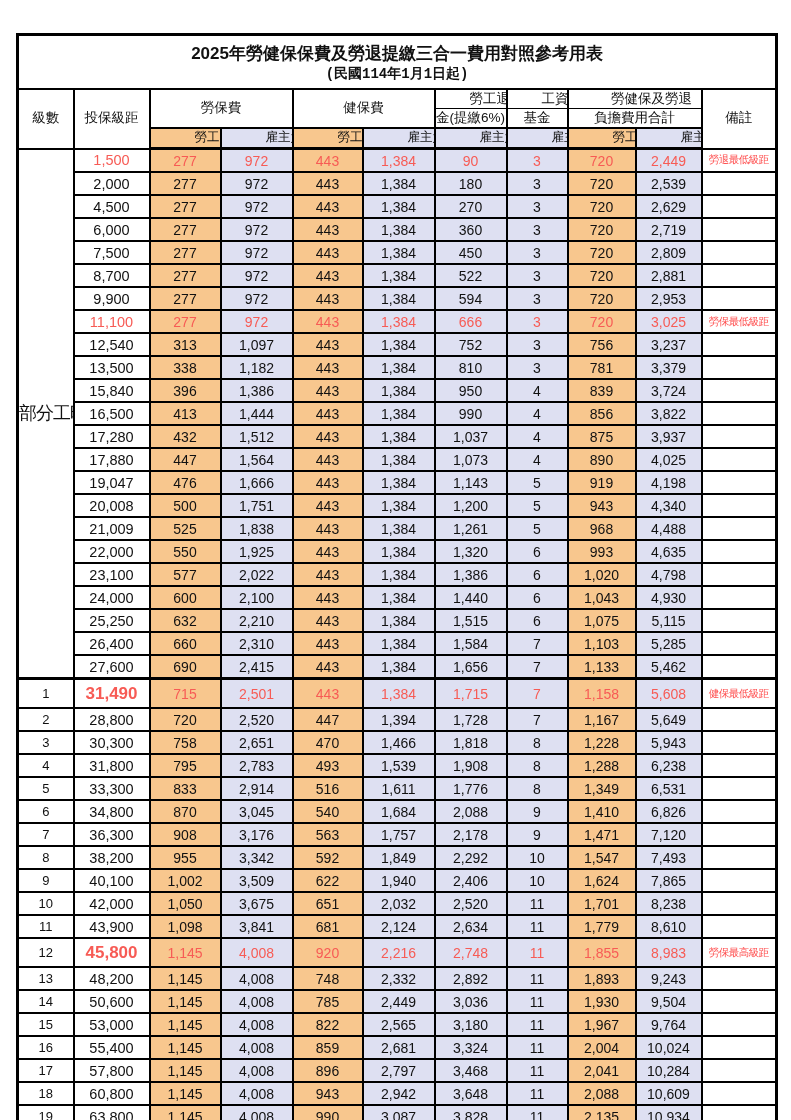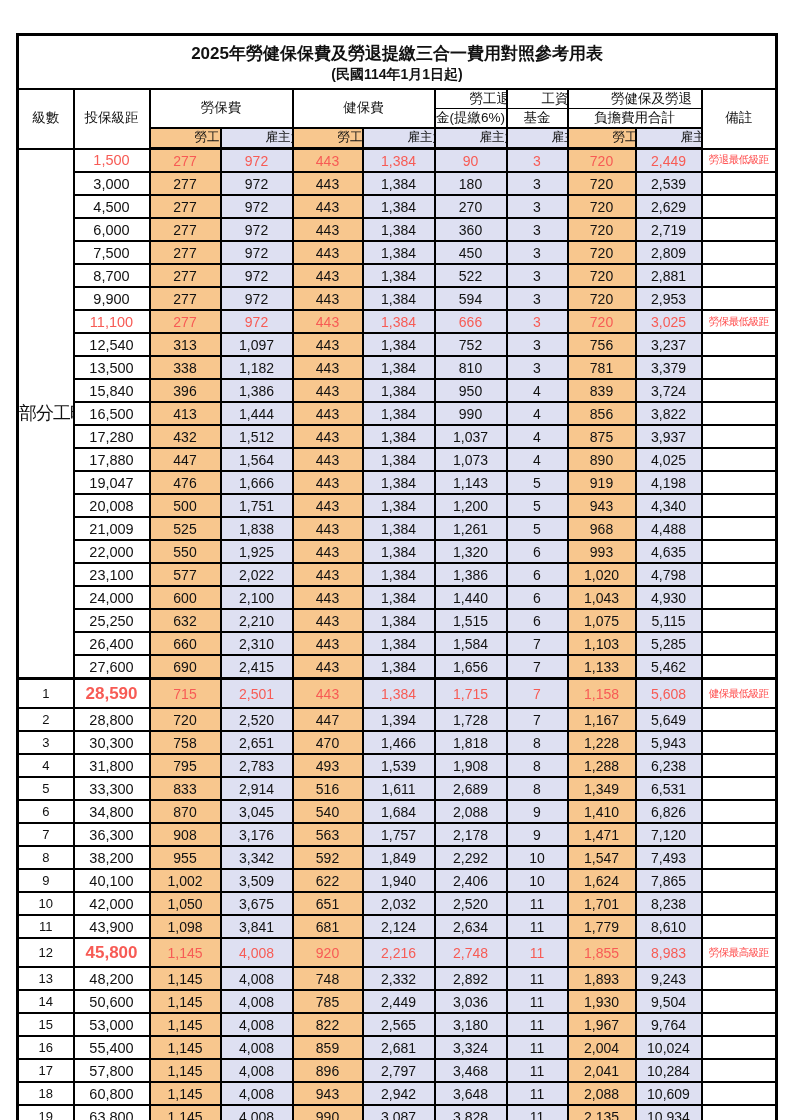--- a/index.html
+++ b/index.html
@@ -1,21 +1,21 @@
 <!DOCTYPE html>
 <html style="--orange: #F8C78E; --lavender: #DEE0F2; --red: #F75B55; --notered: #FF4C4C;"><head>
 <meta charset="utf-8">
 <style>
   html,body{margin:0;padding:0;background:#fff;}
   body{width:791px;height:1120px;font-family:"Liberation Sans","DejaVu Sans",sans-serif;color:#111;}
   table{border-collapse:collapse;table-layout:fixed;width:759px;margin:33px 16px 0 16px;border:3px solid #000;}
   th,td{border:2px solid #000;text-align:center;vertical-align:middle;padding:0;white-space:nowrap;overflow:hidden;font-weight:normal;}
   .title-cell{height:52px;}
   .title-line1{font-size:17px;font-weight:bold;line-height:1.5;}
-  .title-line2{font-size:14px;font-weight:bold;line-height:1.2;}
+  .title-line2{font-size:14px;font-weight:bold;line-height:1.2;font-family:Liberation Mono, monospace;}
   thead th{font-size:13.5px;height:18px;line-height:1.1;}
   thead tr.sub th{font-size:12.5px;}
   thead th.h-split-top{border-bottom-width:1px;padding-left:34px;}
   thead th.h-split-bot{border-top-width:1px;}
   tbody td{font-size:14px;height:21px;}
   tbody tr.tall td{height:27px;}
   .emp{background:var(--orange);}
   .er{background:var(--lavender);}
   td.level-cell{font-size:13px;}
   td.pt-cell{font-size:18px;letter-spacing:-1px;}
@@ -84,21 +84,21 @@
         <td class="val er">972</td>
         <td class="val emp">443</td>
         <td class="val er">1,384</td>
         <td class="val er">90</td>
         <td class="val er">3</td>
         <td class="val emp">720</td>
         <td class="val er">2,449</td>
         <td class="note-cell">勞退最低級距</td>
       </tr>
       <tr>
-        <td class="bracket-cell">3,000</td>
+        <td class="bracket-cell">2,000</td>
         <td class="val emp">277</td>
         <td class="val er">972</td>
         <td class="val emp">443</td>
         <td class="val er">1,384</td>
         <td class="val er">180</td>
         <td class="val er">3</td>
         <td class="val emp">720</td>
         <td class="val er">2,539</td>
         <td class="note-cell"></td>
       </tr>
@@ -349,21 +349,21 @@
         <td class="val emp">443</td>
         <td class="val er">1,384</td>
         <td class="val er">1,656</td>
         <td class="val er">7</td>
         <td class="val emp">1,133</td>
         <td class="val er">5,462</td>
         <td class="note-cell"></td>
       </tr>
       <tr class="red tall section-break">
         <td class="level-cell">1</td>
-        <td class="bracket-cell bracket-red">28,590</td>
+        <td class="bracket-cell bracket-red">31,490</td>
         <td class="val emp">715</td>
         <td class="val er">2,501</td>
         <td class="val emp">443</td>
         <td class="val er">1,384</td>
         <td class="val er">1,715</td>
         <td class="val er">7</td>
         <td class="val emp">1,158</td>
         <td class="val er">5,608</td>
         <td class="note-cell">健保最低級距</td>
       </tr>
@@ -406,21 +406,21 @@
         <td class="val er">6,238</td>
         <td class="note-cell"></td>
       </tr>
       <tr>
         <td class="level-cell">5</td>
         <td class="bracket-cell">33,300</td>
         <td class="val emp">833</td>
         <td class="val er">2,914</td>
         <td class="val emp">516</td>
         <td class="val er">1,611</td>
-        <td class="val er">2,689</td>
+        <td class="val er">1,776</td>
         <td class="val er">8</td>
         <td class="val emp">1,349</td>
         <td class="val er">6,531</td>
         <td class="note-cell"></td>
       </tr>
       <tr>
         <td class="level-cell">6</td>
         <td class="bracket-cell">34,800</td>
         <td class="val emp">870</td>
         <td class="val er">3,045</td>

